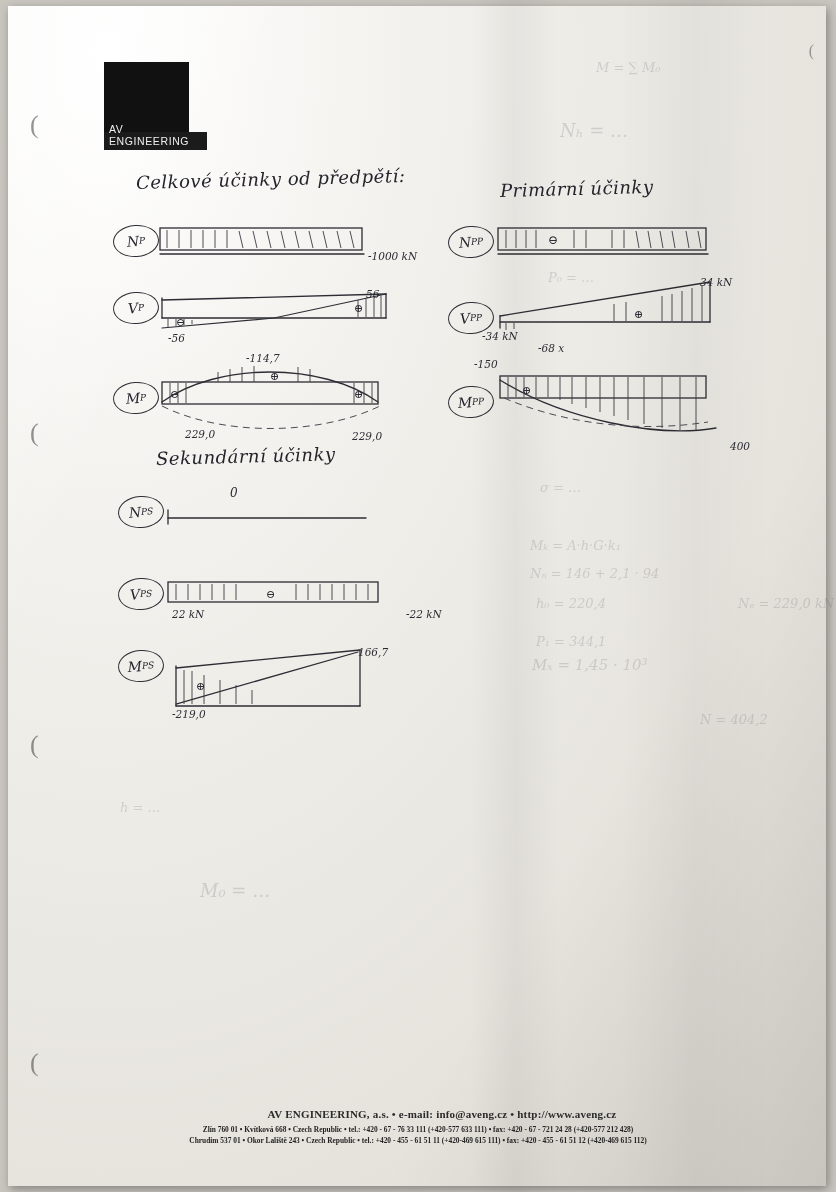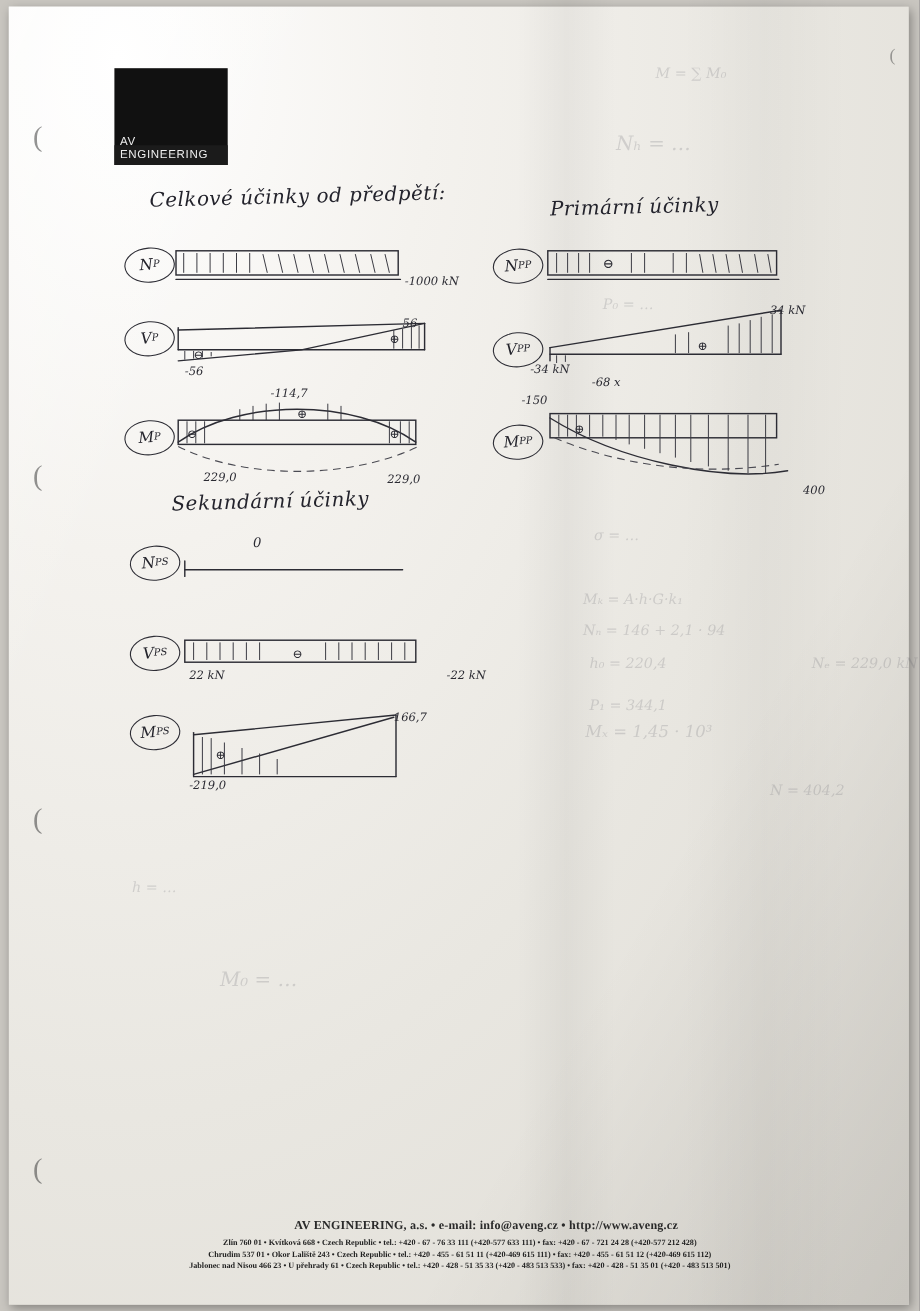--- a/index.html
+++ b/index.html
@@ -44,21 +44,21 @@
     width: 90px;
     background: linear-gradient(90deg, rgba(0,0,0,0.0), rgba(0,0,0,0.045), rgba(0,0,0,0.0));
     pointer-events: none;
   }
 
   
   .logo {
     position: absolute;
     left: 104px;
     top: 62px;
-    width: 103px;
+    width: 85px;
     height: 88px;
     background: #111;
   }
   .logo .bar {
     position: absolute;
     left: 0;
     bottom: 0;
     width: 103px;
     height: 18px;
     background: #1b1b1b;
@@ -448,16 +448,15 @@
     <text x="26" y="48" font-size="11" fill="#2c2c34" font-family="DejaVu Serif, serif">⊕</text>
   </svg>
   <div class="hw tiny" style="left:358px; top:646px;">166,7</div>
   <div class="hw tiny" style="left:172px; top:708px;">-219,0</div>
 
   <div class="footer" style="top:1108px;">
     <div class="footer-main">AV ENGINEERING, a.s. • e-mail: info@aveng.cz • http://www.aveng.cz</div>
     <div class="footer-lines">
       <div>Zlín 760 01 • Kvítková 668 • Czech Republic • tel.: +420 - 67 - 76 33 111 (+420-577 633 111) • fax: +420 - 67 - 721 24 28 (+420-577 212 428)</div>
       <div>Chrudim 537 01 • Okor Laliště 243 • Czech Republic • tel.: +420 - 455 - 61 51 11 (+420-469 615 111) • fax: +420 - 455 - 61 51 12 (+420-469 615 112)</div>
-      <div>Jablonec nad Nisou 466 23 • U přehrady 61 • Czech Republic • tel.: +420 - 428 - 51 35 33 (+420 - 483 513 533) • fax: +420 - 428 - 51 35 01 (+420 - 483 513 501)</div>
     </div>
   </div>
 </div>
 
 </body></html>

